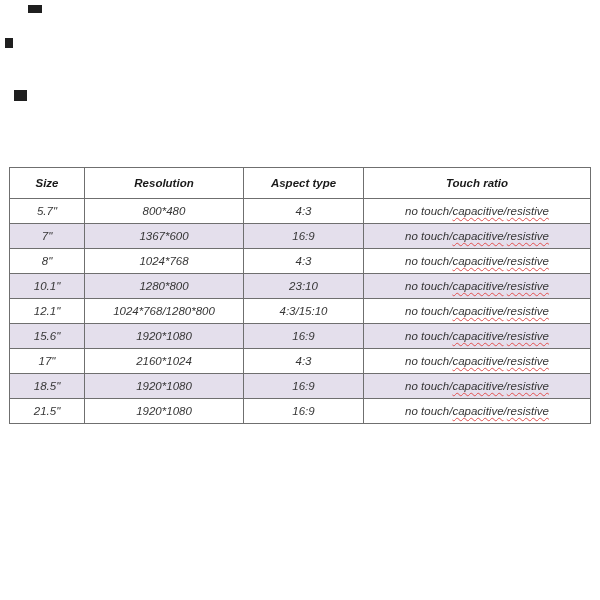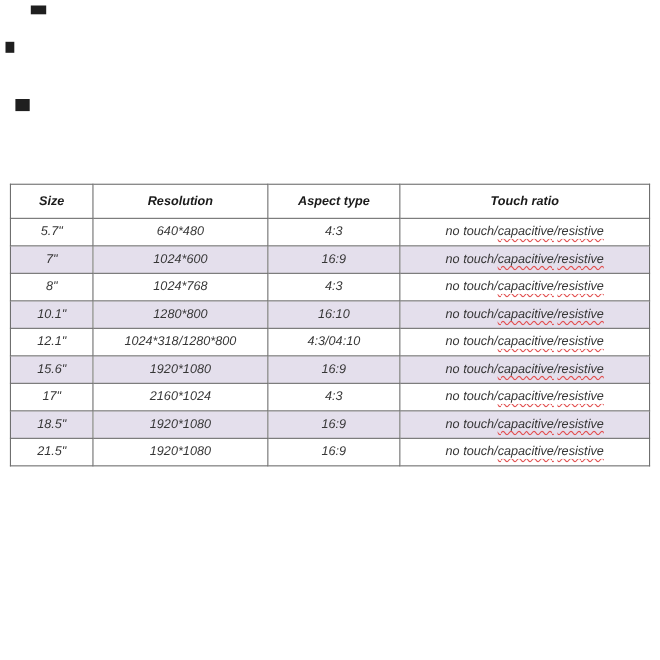--- a/index.html
+++ b/index.html
@@ -71,46 +71,46 @@
     <tr>
       <th>Size</th>
       <th>Resolution</th>
       <th>Aspect type</th>
       <th>Touch ratio</th>
     </tr>
   </thead>
   <tbody>
     <tr>
       <td>5.7"</td>
-      <td>640*480</td>
+      <td>800*480</td>
       <td>4:3</td>
       <td><span>no touch/</span><span class="spellcheck">capacitive</span><span>/</span><span class="spellcheck">resistive</span></td>
     </tr>
     <tr class="alt">
       <td>7"</td>
-      <td>1024*600</td>
+      <td>1367*600</td>
       <td>16:9</td>
       <td><span>no touch/</span><span class="spellcheck">capacitive</span><span>/</span><span class="spellcheck">resistive</span></td>
     </tr>
     <tr>
       <td>8"</td>
       <td>1024*768</td>
       <td>4:3</td>
       <td><span>no touch/</span><span class="spellcheck">capacitive</span><span>/</span><span class="spellcheck">resistive</span></td>
     </tr>
     <tr class="alt">
       <td>10.1"</td>
       <td>1280*800</td>
-      <td>16:10</td>
+      <td>23:10</td>
       <td><span>no touch/</span><span class="spellcheck">capacitive</span><span>/</span><span class="spellcheck">resistive</span></td>
     </tr>
     <tr>
       <td>12.1"</td>
-      <td>1024*318/1280*800</td>
-      <td>4:3/04:10</td>
+      <td>1024*768/1280*800</td>
+      <td>4:3/15:10</td>
       <td><span>no touch/</span><span class="spellcheck">capacitive</span><span>/</span><span class="spellcheck">resistive</span></td>
     </tr>
     <tr class="alt">
       <td>15.6"</td>
       <td>1920*1080</td>
       <td>16:9</td>
       <td><span>no touch/</span><span class="spellcheck">capacitive</span><span>/</span><span class="spellcheck">resistive</span></td>
     </tr>
     <tr>
       <td>17"</td>

